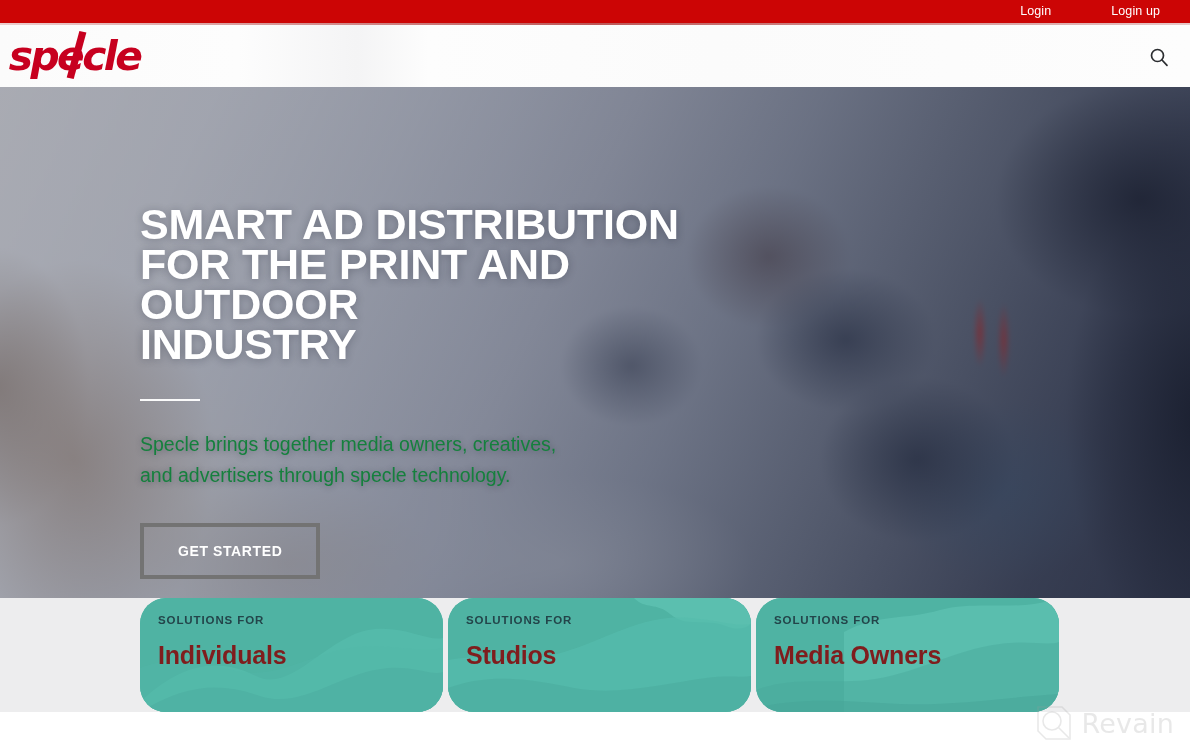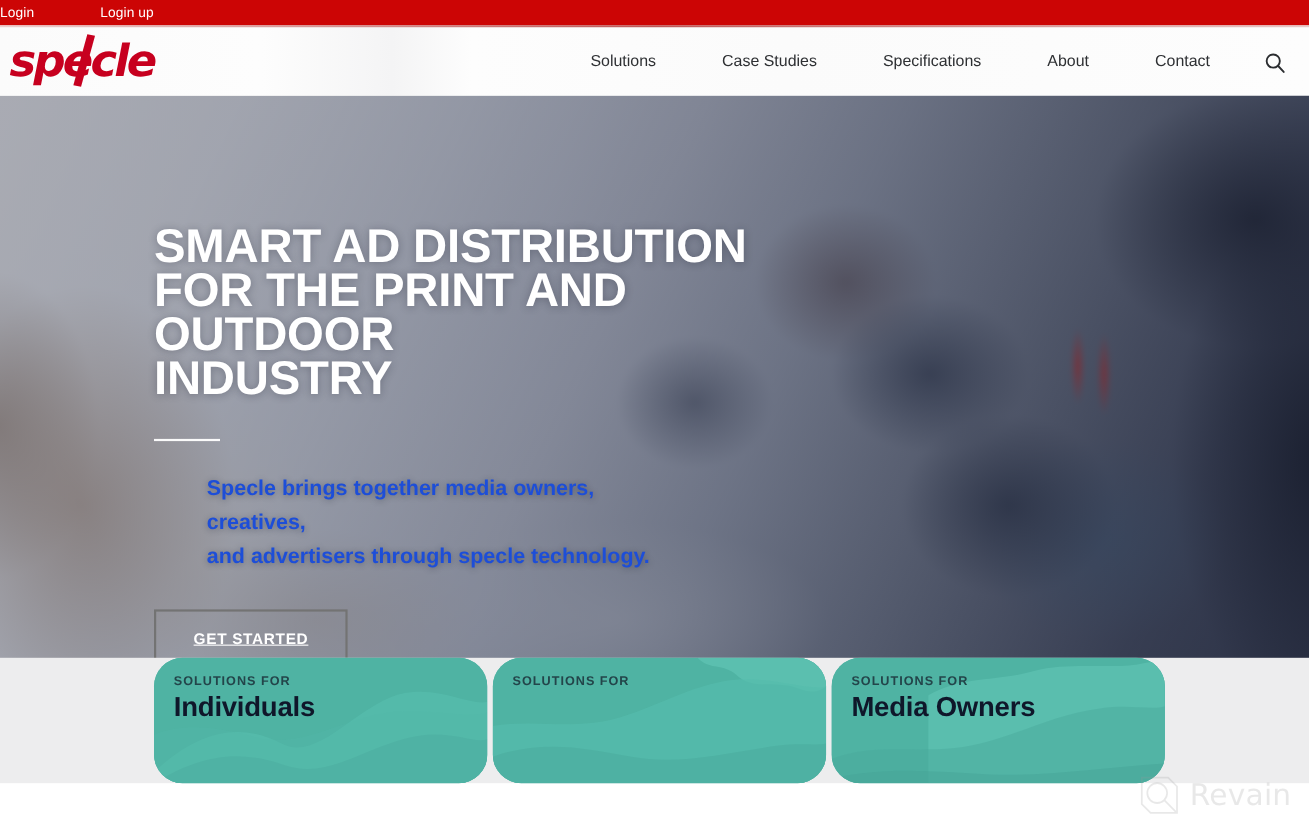--- a/index.html
+++ b/index.html
@@ -10,21 +10,21 @@
     background: #ffffff;
     overflow: hidden;
   }
   .page { position: relative; width: 1190px; height: 753px; }
 
   
   .topbar {
     position: absolute; top: 0; left: 0;
     width: 1190px; height: 23px;
     background: #cc0505;
-    display: flex; align-items: center; 
+    display: flex; align-items: center; justify-content: flex-end;
     padding-right: 30px; gap: 60px;
   }
   .topbar a {
     color: #ffffff; font-size: 12.5px; letter-spacing: .1px;
     text-decoration: none; line-height: 1; cursor: pointer;
   }
   .topbar-underline {
     position: absolute; top: 23px; left: 0; width: 1190px; height: 2px;
     background: linear-gradient(to right, #e8c6c6, #b23a3a 50%, #e2bfbf);
     opacity: .85;
@@ -108,30 +108,29 @@
     letter-spacing: -.2px; text-transform: uppercase;
     text-shadow: 0 1px 8px rgba(20,24,40,.30);
     max-width: 610px;
   }
   .hero-rule {
     width: 60px; height: 2px; background: #ffffff;
     margin-top: 35px; opacity: .95;
   }
   .hero-sub {
     margin-top: 28px;
-    color: #1d4ed8; font-size: 19.5px; line-height: 31px; font-weight: 700;
+    color: #15803d; font-size: 19.5px; line-height: 31px; font-weight: 400;
     text-shadow: 0 1px 6px rgba(20,24,40,.35);
     max-width: 420px;
-    margin-left: 48px;
   }
   .cta {
     display: inline-block; margin-top: 32px;
-    padding: 16px 34px; border: 2px solid #737373;
+    padding: 16px 34px; border: 4px solid #737373;
     color: #ffffff; font-size: 14px; font-weight: 700; letter-spacing: .6px;
-    background: transparent; cursor: pointer; text-transform: uppercase; text-decoration: underline;
+    background: transparent; cursor: pointer; text-transform: uppercase;
   }
 
   
   .band {
     position: absolute; top: 598px; left: 0;
     width: 1190px; height: 114px; background: #ededee;
   }
   .cards {
     position: absolute; top: 598px; left: 140px;
     display: flex; gap: 5px;
@@ -142,22 +141,22 @@
     background: #4fb3a3;
     border-radius: 26px;
   }
   .card-waves { position: absolute; inset: 0; }
   .card-inner { position: relative; padding: 16px 0 0 18px; }
   .card-kicker {
     color: #23454a; font-size: 11.5px; font-weight: 700;
     letter-spacing: .9px; text-transform: uppercase;
   }
   .card-title {
-    color: #0f172a; font-size: 25px; font-weight: 700;
-    line-height: 30px; margin-top: 2px; letter-spacing: -.2px;
+    color: #7f1d1d; font-size: 25px; font-weight: 700;
+    line-height: 30px; margin-top: 14px; letter-spacing: -.2px;
   }
 
   
   .watermark {
     position: absolute; right: 16px; bottom: 12px;
     display: flex; align-items: center; gap: 10px;
     opacity: .22; user-select: none;
   }
   .watermark-text {
     color: #9a9a9a; font-size: 27px; letter-spacing: .2px;
@@ -174,27 +173,20 @@
     <a>Login up</a>
   </div>
   <div class="topbar-underline"></div>
 
   <div class="header">
     <div class="logo">
       <span>specle</span>
       <span class="slash"></span>
     </div>
 
-    <nav class="nav">
-      <a>Solutions</a>
-      <a>Case Studies</a>
-      <a>Specifications</a>
-      <a>About</a>
-      <a>Contact</a>
-    </nav>
 
     <div class="search-btn">
       <svg width="20" height="20" viewBox="0 0 20 20" aria-hidden="true">
         <circle cx="8.5" cy="8.5" r="6" fill="none" stroke="#2b2d30" stroke-width="1.7"></circle>
         <line x1="13" y1="13" x2="18" y2="18.4" stroke="#2b2d30" stroke-width="1.7" stroke-linecap="round"></line>
       </svg>
     </div>
   </div>
 
   <section class="hero">
@@ -238,20 +230,21 @@
 
     <div class="card">
       <svg class="card-waves" viewBox="0 0 303 114" preserveAspectRatio="none">
         <rect width="303" height="114" fill="#4fb3a3"></rect>
         <path d="M186,0 C198,12 208,4 222,16 C238,30 258,20 278,28 C290,33 298,30 303,26 L303,0 Z" fill="#5ec2b1" opacity=".8"></path>
         <path d="M0,62 C34,56 66,64 100,58 C142,50 178,24 220,20 C256,17 284,30 303,26 L303,114 L0,114 Z" fill="#56bcac" opacity=".7"></path>
         <path d="M0,90 C44,74 84,82 126,90 C170,98 214,86 258,80 C280,77 294,80 303,78 L303,114 L0,114 Z" fill="#4aa99b" opacity=".5"></path>
       </svg>
       <div class="card-inner">
         <div class="card-kicker">SOLUTIONS FOR</div>
+        <div class="card-title">Studios</div>
       </div>
     </div>
 
     <div class="card">
       <svg class="card-waves" viewBox="0 0 303 114" preserveAspectRatio="none">
         <rect width="303" height="114" fill="#4fb3a3"></rect>
         <path d="M88,34 C120,16 150,22 184,12 C214,4 248,10 278,6 C290,4 298,2 303,0 L303,114 L88,114 Z" fill="#5ec2b1" opacity=".75"></path>
         <path d="M0,92 C36,78 72,86 112,82 C158,77 196,52 244,46 C272,42 292,48 303,44 L303,114 L0,114 Z" fill="#4aa99b" opacity=".45"></path>
         <path d="M0,110 C50,98 96,104 144,106 C196,108 244,100 303,96 L303,114 L0,114 Z" fill="#46a498" opacity=".5"></path>
       </svg>

